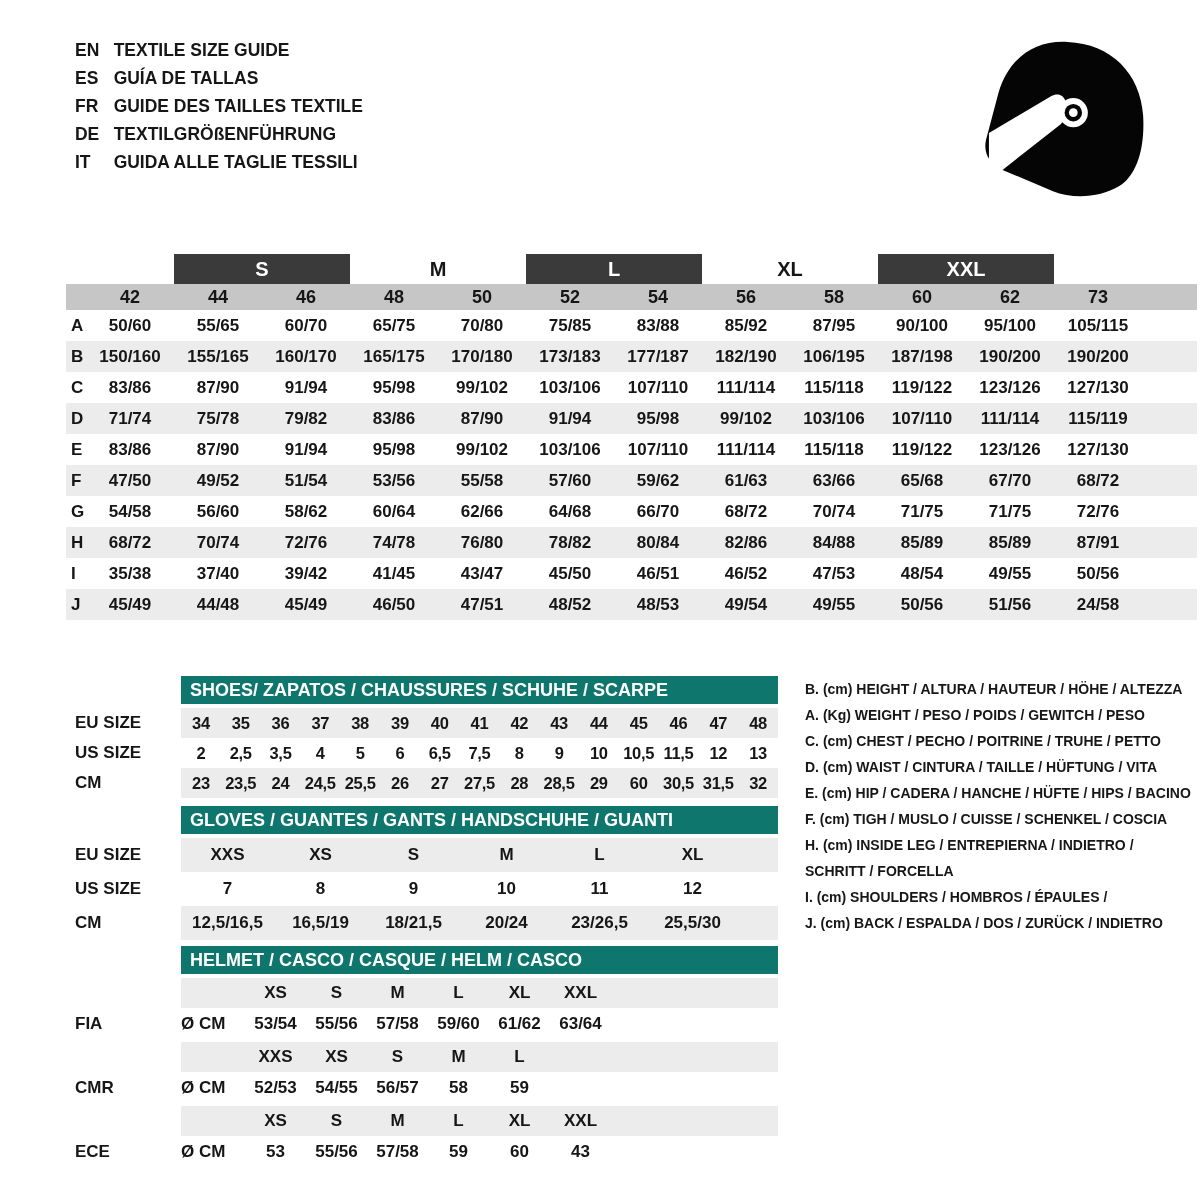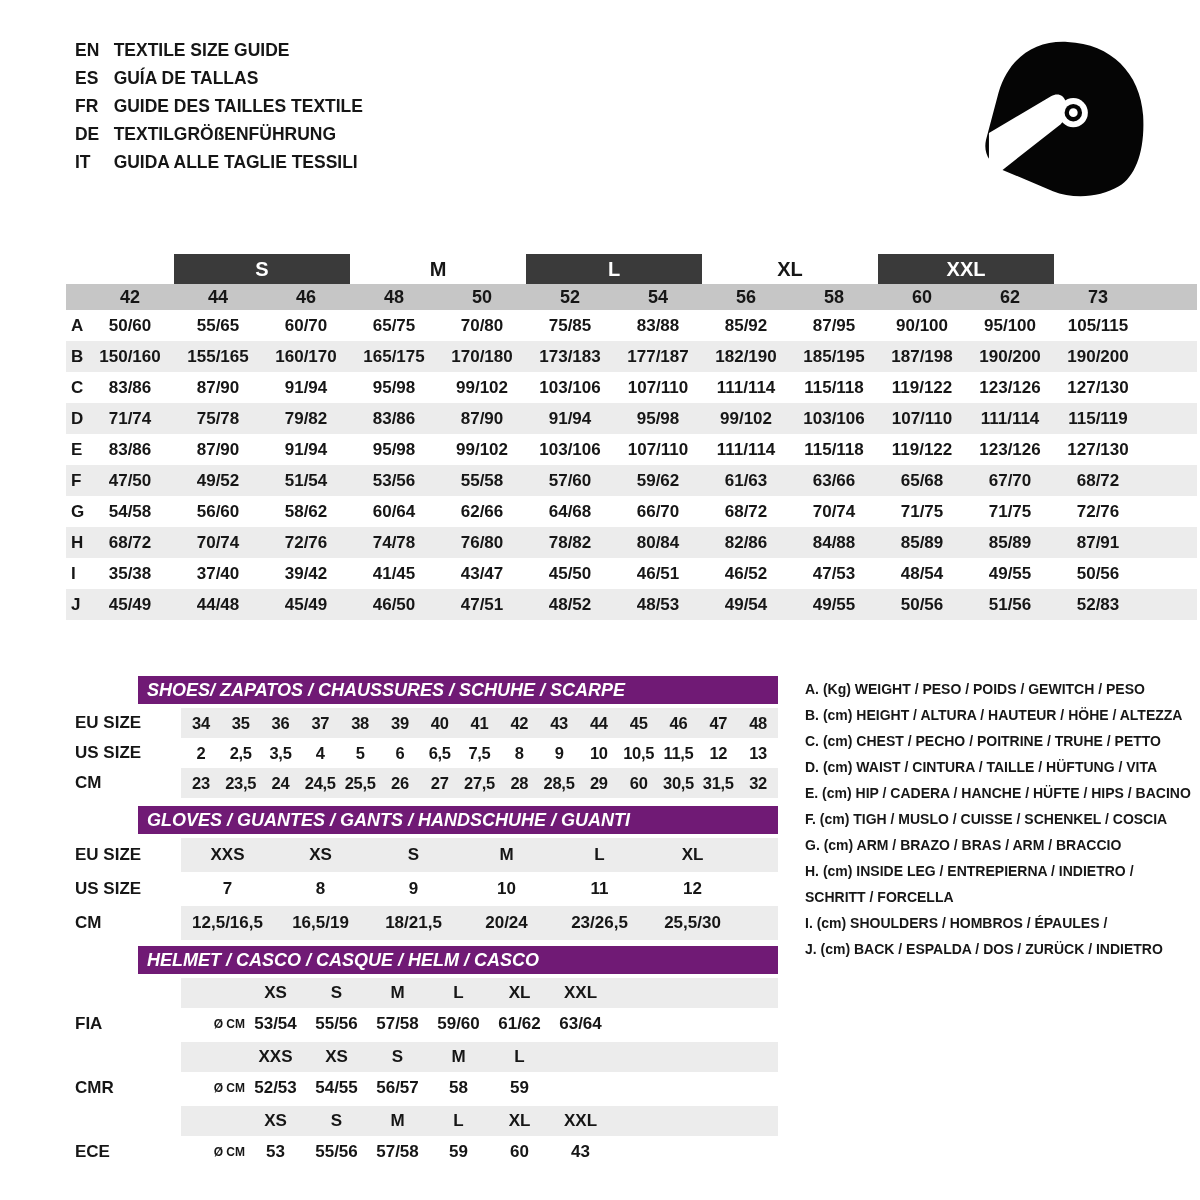--- a/index.html
+++ b/index.html
@@ -22,34 +22,34 @@
   .bandcell{height:30px;line-height:30px;text-align:center;font-size:20px;}
   .bandcell.dark{background:#3a3a3a;color:#ffffff;}
   .mrow.mhead{height:26px;background:#c6c6c6;font-size:18px;}
   .mrow.data{height:31px;font-size:17px;}
   .mrow.data.alt{background:#ececec;}
   .mcell{text-align:center;white-space:nowrap;}
   .mlabel{padding-left:5px;font-size:17px;}
 
   
   .sect{position:absolute;left:66px;width:712px;}
-  .sect .bar{margin-left:72px;height:28px;line-height:28px;background:#701a75;color:#fff;
-    font-size:18px;padding-left:9px;box-sizing:border-box;margin-bottom:4px;white-space:nowrap;font-style:italic;}
+  .sect .bar{margin-left:115px;height:28px;line-height:28px;background:#0f766e;color:#fff;
+    font-size:18px;padding-left:9px;box-sizing:border-box;margin-bottom:4px;white-space:nowrap;}
   .srow{display:flex;align-items:stretch;}
   .rlabel{width:115px;flex:0 0 115px;padding-left:9px;box-sizing:border-box;font-size:17px;
     display:flex;align-items:center;}
   .cells{flex:1;display:flex;align-items:center;}
   .cells.shaded{background:#ececec;}
   .shoes .srow{height:30px;}
   .shoes .cells span{flex:1;text-align:center;font-size:16.5px;letter-spacing:-0.3px;white-space:nowrap;}
   .gloves .srow{height:34px;}
   .gloves .cells span{width:93px;flex:0 0 93px;text-align:center;font-size:17px;white-space:nowrap;}
   .helm .srow.hsize{height:30px;}
   .helm .srow.hval{height:32px;}
-  .helm .cells .ucell{width:64px;flex:0 0 64px;text-align:right;font-size:12px;white-space:nowrap;}
+  .helm .cells .ucell{width:64px;flex:0 0 64px;text-align:left;font-size:17px;white-space:nowrap;}
   .helm .cells .scell{width:61px;flex:0 0 61px;text-align:center;font-size:17px;white-space:nowrap;}
   .helm .group{margin-bottom:2px;}
 
   
   .legend{position:absolute;left:805px;top:676px;width:393px;font-size:14px;}
   .legend-line{line-height:26px;white-space:nowrap;}
 </style>
 </head>
 <body>
 
@@ -130,21 +130,21 @@
     <div class="mrow data alt">
       <div class="mlabel">B</div>
       <div class="mcell">150/160</div>
       <div class="mcell">155/165</div>
       <div class="mcell">160/170</div>
       <div class="mcell">165/175</div>
       <div class="mcell">170/180</div>
       <div class="mcell">173/183</div>
       <div class="mcell">177/187</div>
       <div class="mcell">182/190</div>
-      <div class="mcell">185/195</div>
+      <div class="mcell">106/195</div>
       <div class="mcell">187/198</div>
       <div class="mcell">190/200</div>
       <div class="mcell">190/200</div>
     </div>
     <div class="mrow data">
       <div class="mlabel">C</div>
       <div class="mcell">83/86</div>
       <div class="mcell">87/90</div>
       <div class="mcell">91/94</div>
       <div class="mcell">95/98</div>
@@ -253,21 +253,21 @@
       <div class="mcell">44/48</div>
       <div class="mcell">45/49</div>
       <div class="mcell">46/50</div>
       <div class="mcell">47/51</div>
       <div class="mcell">48/52</div>
       <div class="mcell">48/53</div>
       <div class="mcell">49/54</div>
       <div class="mcell">49/55</div>
       <div class="mcell">50/56</div>
       <div class="mcell">51/56</div>
-      <div class="mcell">52/83</div>
+      <div class="mcell">24/58</div>
     </div>
   </div>
 
 <section class="sect shoes" style="top:676px">
   <div class="bar">SHOES/ ZAPATOS / CHAUSSURES / SCHUHE / SCARPE</div>
   <div id="shoes-rows">
       <div class="srow">
         <div class="rlabel">EU SIZE</div>
         <div class="cells shaded">
           <span>34</span>
@@ -448,39 +448,36 @@
             <span class="scell">60</span>
             <span class="scell">43</span>
           </div>
         </div>
       </div>
     </div>
 </section>
 
 <div class="legend" id="legend">
     <div class="legend-item">
+      <div class="legend-line">B. (cm) HEIGHT / ALTURA / HAUTEUR / HÖHE / ALTEZZA</div>
+    </div>
+    <div class="legend-item">
       <div class="legend-line">A. (Kg) WEIGHT / PESO / POIDS / GEWITCH / PESO</div>
     </div>
     <div class="legend-item">
-      <div class="legend-line">B. (cm) HEIGHT / ALTURA / HAUTEUR / HÖHE / ALTEZZA</div>
-    </div>
-    <div class="legend-item">
       <div class="legend-line">C. (cm) CHEST / PECHO / POITRINE / TRUHE / PETTO</div>
     </div>
     <div class="legend-item">
       <div class="legend-line">D. (cm) WAIST / CINTURA / TAILLE / HÜFTUNG / VITA</div>
     </div>
     <div class="legend-item">
       <div class="legend-line">E. (cm) HIP / CADERA / HANCHE / HÜFTE / HIPS / BACINO</div>
     </div>
     <div class="legend-item">
       <div class="legend-line">F. (cm) TIGH / MUSLO / CUISSE / SCHENKEL / COSCIA</div>
-    </div>
-    <div class="legend-item">
-      <div class="legend-line">G. (cm) ARM / BRAZO / BRAS / ARM / BRACCIO</div>
     </div>
     <div class="legend-item">
       <div class="legend-line">H. (cm) INSIDE LEG / ENTREPIERNA / INDIETRO /</div>
       <div class="legend-line">SCHRITT / FORCELLA</div>
     </div>
     <div class="legend-item">
       <div class="legend-line">I. (cm) SHOULDERS / HOMBROS / ÉPAULES /</div>
     </div>
     <div class="legend-item">
       <div class="legend-line">J. (cm) BACK / ESPALDA / DOS / ZURÜCK / INDIETRO</div>

